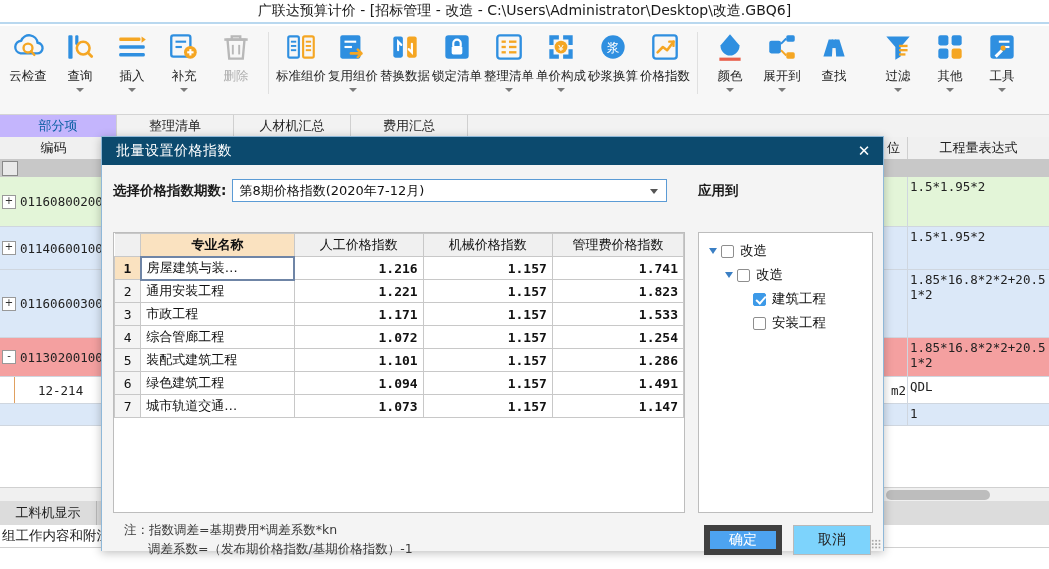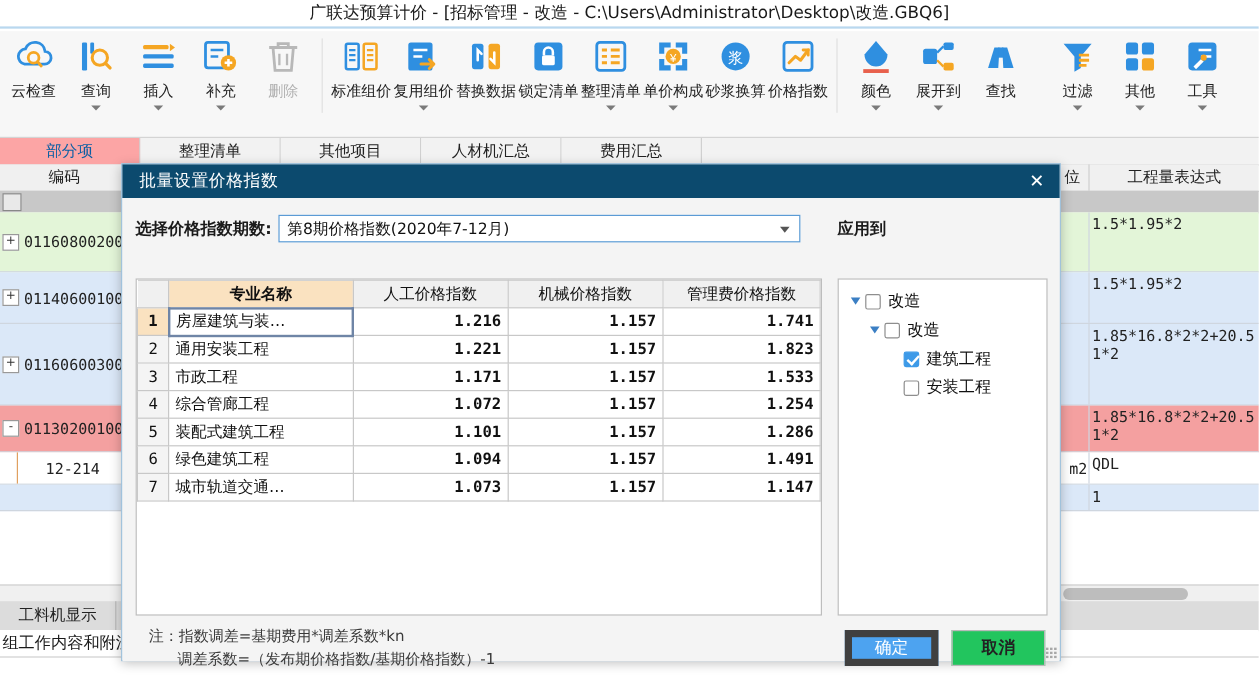--- a/index.html
+++ b/index.html
@@ -64,21 +64,21 @@
     background: #f2f2f2; border-bottom: 1px solid #c8c8c8;
     display: flex; align-items: stretch;
   }
   .tab {
     min-width: 92px; padding: 0 12px;
     display: flex; align-items: center; justify-content: center;
     font-size: 13px; color: #222;
     border-right: 1px solid #d0d0d0;
     background: #f2f2f2;
   }
-  .tab.active { background: #fca5a5; color: #0b5fa4; }
+  .tab.active { background: #c4b5fd; color: #0b5fa4; }
 
   
   .grid-header {
     position: absolute; left: 0; top: 137px; width: 1049px; height: 22px;
     background: #f0f0f0; border-bottom: 1px solid #c8c8c8;
   }
   .gh-cell {
     position: absolute; top: 0; height: 22px;
     display: flex; align-items: center; justify-content: center;
     font-size: 13px; color: #222;
@@ -273,21 +273,21 @@
   .note-line.indent { padding-left: 24px; }
 
   
   .dlg-btns { position: absolute; right: 12px; top: 360px; display: flex; }
   .btn {
     width: 78px; height: 30px; font-size: 14px;
     display: flex; align-items: center; justify-content: center;
     box-sizing: border-box; cursor: pointer;
   }
   .btn.primary { background: #4da3f0; color: #ffffff; border: 6px solid #404040; }
-  .btn.secondary { background: #22c55e; color: #222; border: 1px solid #b9b9b9; margin-left: 11px; font-weight: bold; }
+  .btn.secondary { background: #7dd3fc; color: #222; border: 1px solid #b9b9b9; margin-left: 11px; }
 
   .dlg-resize {
     position: absolute; right: 2px; bottom: 2px; width: 10px; height: 10px;
     background-image:
       radial-gradient(#a8a8a8 1px, transparent 1.3px);
     background-size: 3.4px 3.4px;
   }
 </style>
 </head>
 <body>
@@ -538,23 +538,20 @@
         </div>
       </div>
   </div>
 
   <div class="tabstrip" id="tabstrip">
       <div class="tab active">
         <span>部分项</span>
       </div>
       <div class="tab">
         <span>整理清单</span>
-      </div>
-      <div class="tab">
-        <span>其他项目</span>
       </div>
       <div class="tab">
         <span>人材机汇总</span>
       </div>
       <div class="tab">
         <span>费用汇总</span>
       </div>
     </div>
 
   <div class="grid-header">

